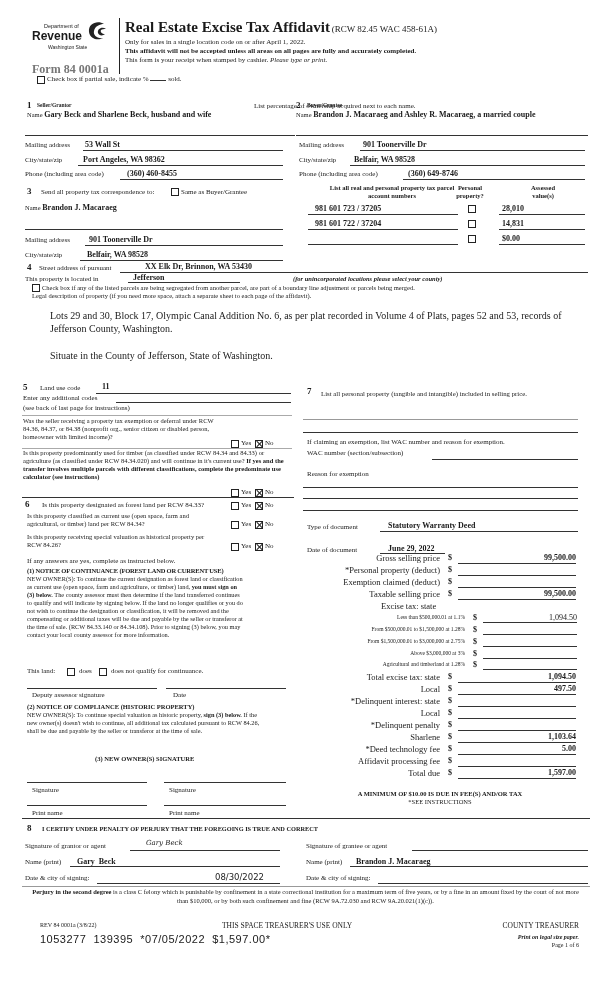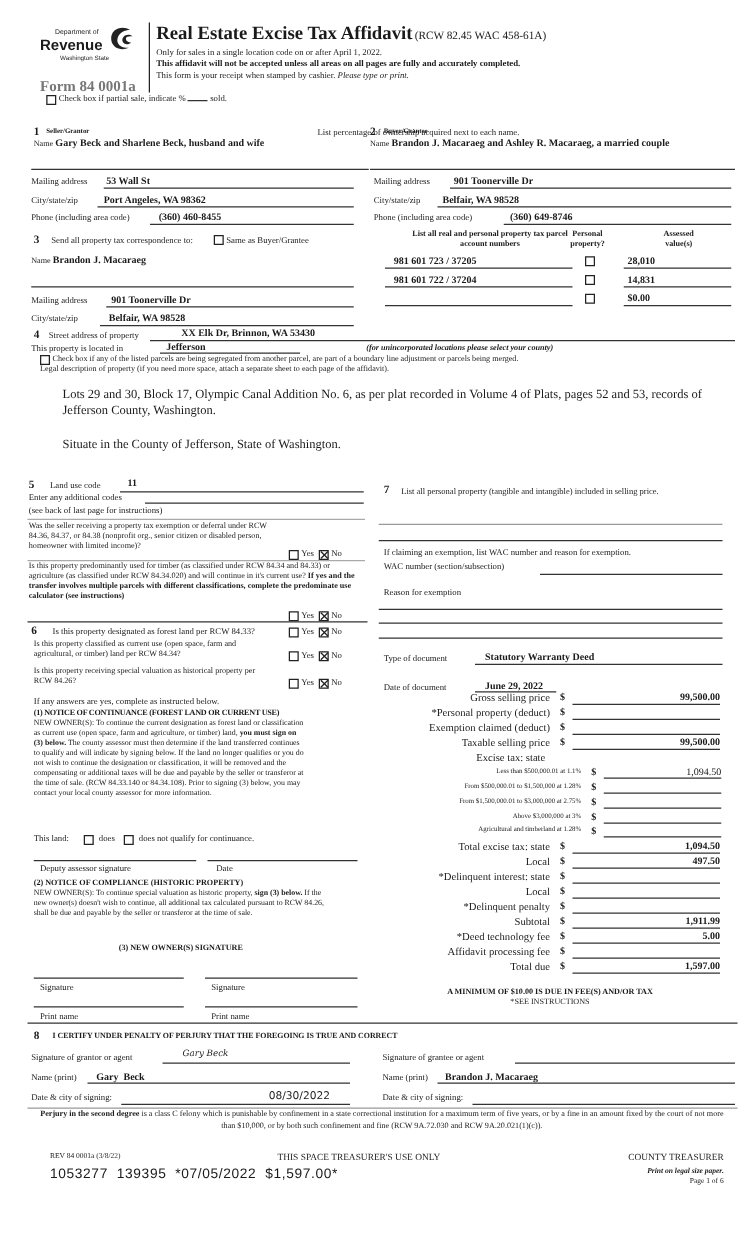--- a/index.html
+++ b/index.html
@@ -129,21 +129,21 @@
 </div>
 <div>
   <div class="fval" style="left:315px;top:234px;"></div>
   <div class="line" style="left:308px;top:244px;width:150px;"></div>
   <div class="cb" style="left:468px;top:235px;"></div>
   <div class="fval" style="left:502px;top:234px;">$0.00</div>
   <div class="line" style="left:499px;top:244px;width:86px;"></div>
 </div>
 
 <div class="secnum" style="left:27px;top:262px;">4</div>
-<div class="lbl" style="left:39px;top:264px;">Street address of property</div>
+<div class="lbl" style="left:39px;top:264px;">Street address of pursuant</div>
 <div class="fval" style="left:145px;top:262px;">XX Elk Dr, Brinnon, WA  53430</div>
 <div class="line" style="left:120px;top:272px;width:468px;"></div>
 <div class="lbl" style="left:25px;top:275px;">This property is located in</div>
 <div class="fval" style="left:133px;top:273px;">Jefferson</div>
 <div class="line" style="left:128px;top:282px;width:112px;"></div>
 <div class="abs b i" style="left:293px;top:275px;font-size:6.5px;">(for unincorporated locations please select your county)</div>
 <div class="cb" style="left:32px;top:284px;"></div>
 <div class="lbl" style="left:42px;top:284px;font-size:6.5px;">Check box if any of the listed parcels are being segregated from another parcel, are part of a boundary line adjustment or parcels being merged.</div>
 <div class="lbl" style="left:32px;top:292px;font-size:6.5px;">Legal description of property (if you need more space, attach a separate sheet to each page of the affidavit).</div>
 <div class="abs" style="left:50px;top:309px;width:520px;font-size:10px;line-height:13px;">Lots 29 and 30, Block 17, Olympic Canal Addition No. 6, as per plat recorded in Volume 4 of Plats, pages 52 and 53, records of Jefferson County, Washington.</div>
@@ -319,23 +319,23 @@
   <span class="al">Local</span>
   <span class="ds">$</span>
   <span class="av"></span>
 </div>
 <div class="amt-row" style="top:720px;">
   <span class="al">*Delinquent penalty</span>
   <span class="ds">$</span>
   <span class="av"></span>
 </div>
 <div class="amt-row" style="top:732px;">
-  <span class="al">Subtotal</span>
-  <span class="ds">$</span>
-  <span class="av">1,911.99</span>
+  <span class="al">Sharlene</span>
+  <span class="ds">$</span>
+  <span class="av">1,103.64</span>
 </div>
 <div class="amt-row" style="top:744px;">
   <span class="al">*Deed technology fee</span>
   <span class="ds">$</span>
   <span class="av">5.00</span>
 </div>
 <div class="amt-row" style="top:756px;">
   <span class="al">Affidavit processing fee</span>
   <span class="ds">$</span>
   <span class="av"></span>

